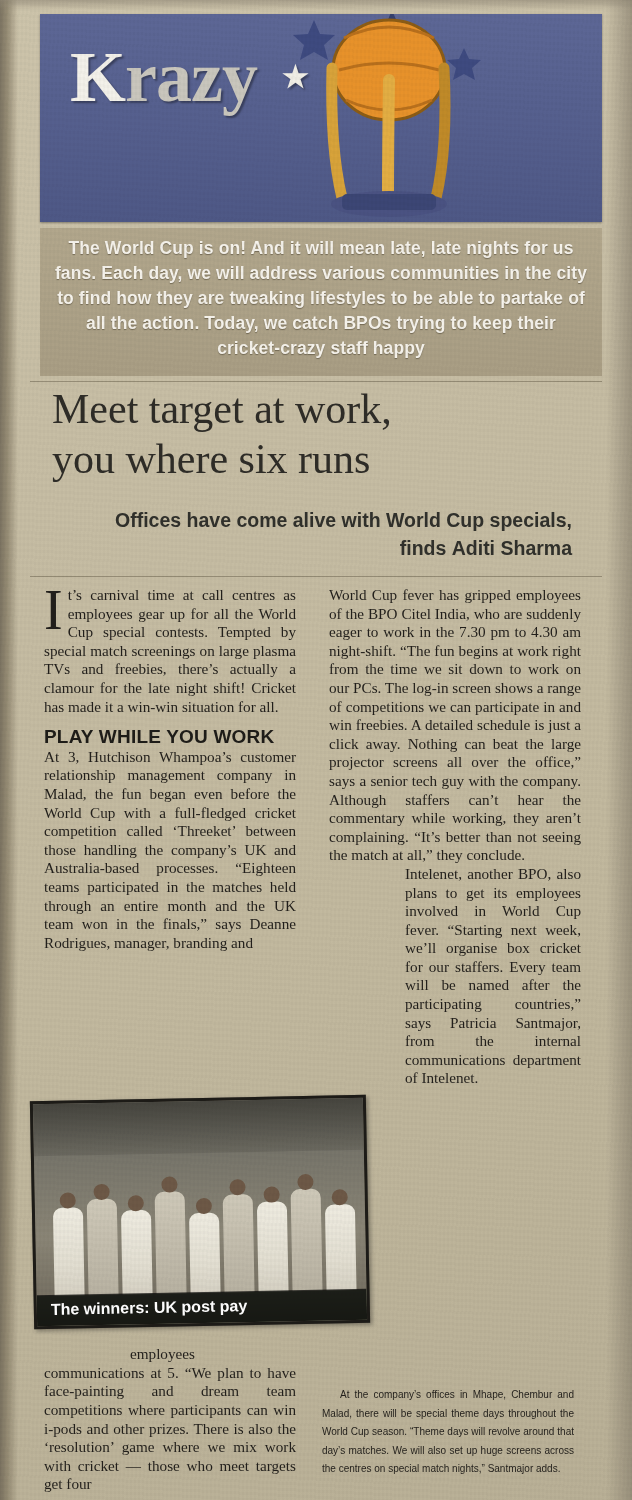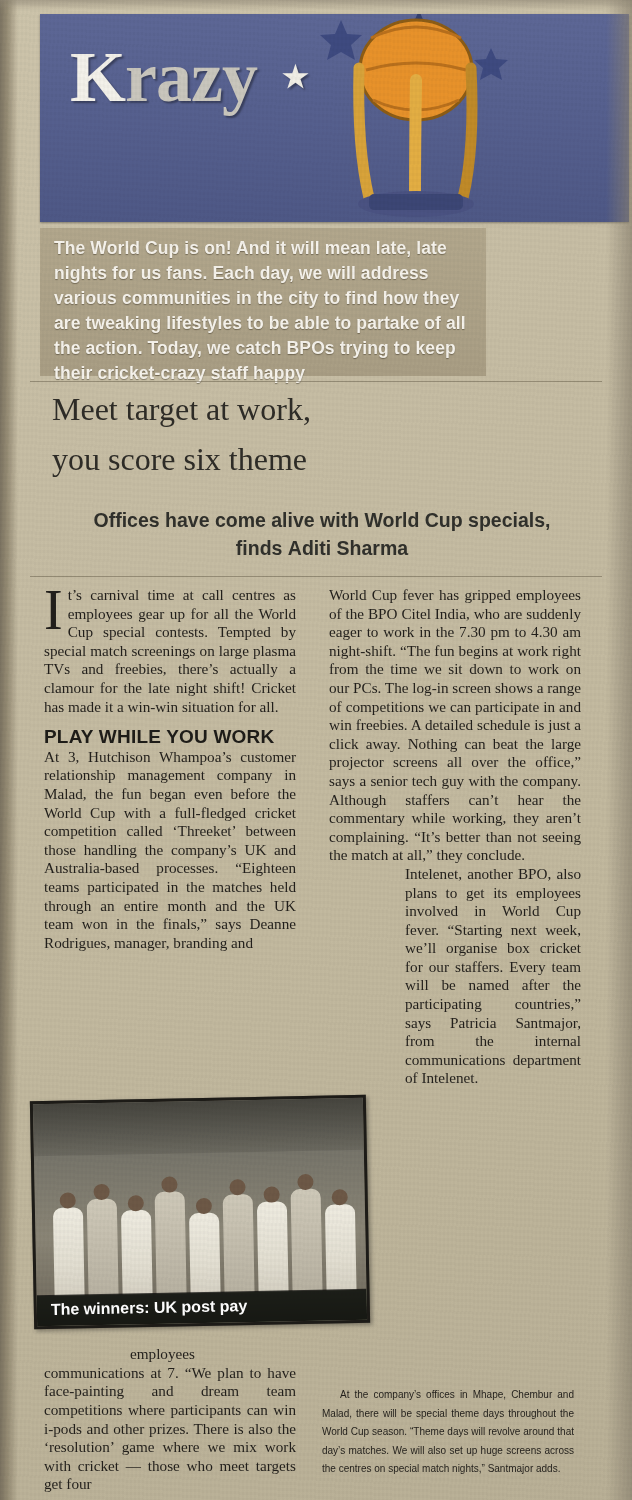--- a/index.html
+++ b/index.html
@@ -49,21 +49,20 @@
   
   .masthead {
     position: absolute;
     left: 40px;
     top: 14px;
     width: 562px;
     height: 208px;
     background: linear-gradient(180deg,#5d6796 0%, #56608f 45%, #4e5886 100%);
     overflow: hidden;
     box-shadow: 0 1px 2px rgba(0,0,0,.35);
-    padding-left: 27px;
   }
   .masthead .trophy {
     position: absolute;
     right: 108px;
     top: -6px;
     width: 210px;
     height: 215px;
   }
   .kz {
     position: absolute;
@@ -84,54 +83,55 @@
     font-size: 30px;
     vertical-align: 14px;
     margin: 0 8px;
   }
 
   
   .standfirst {
     position: absolute;
     left: 40px;
     top: 228px;
-    width: 446px;
+    width: 562px;
     height: 148px;
     background: linear-gradient(180deg,#b2a78c 0%, #a99e84 100%);
     padding: 8px 14px 0 14px;
     box-sizing: border-box;
+    text-align: center;
   }
   .standfirst p {
     margin: 0;
     font-family: "Liberation Sans", sans-serif;
     font-weight: bold;
     font-size: 17.5px;
     line-height: 25px;
     color: #f6f3ec;
     letter-spacing: .1px;
     text-shadow: 0 1px 1px rgba(60,52,36,.5);
   }
 
   
   .headline {
     position: absolute;
     left: 52px;
     top: 384px;
     width: 540px;
     font-family: "Liberation Serif", serif;
-    font-size: 32px;
+    font-size: 42px;
     line-height: 50px;
     color: #2e2c27;
   }
   .subhead {
     position: absolute;
     left: 72px;
     top: 506px;
     width: 500px;
-    text-align: center;
+    text-align: right;
     font-family: "Liberation Sans", sans-serif;
     font-size: 19.5px;
     line-height: 28px;
     font-weight: 600;
     color: #30302b;
   }
   .subhead b { font-weight: bold; }
 
   .rule {
     position: absolute;
@@ -296,21 +296,21 @@
   </div>
 
   <div class="standfirst">
     <p>The World Cup is on! And it will mean late, late nights for us fans. Each day, we will address various communities in the city to find how they are tweaking lifestyles to be able to partake of all the action. Today, we catch BPOs trying to keep their cricket-crazy staff happy</p>
   </div>
 
   <div class="rule" style="top:381px;"></div>
 
   <div class="headline">
     <div>Meet target at work,</div>
-    <div>you score six theme</div>
+    <div>you where six runs</div>
   </div>
 
   <div class="subhead">
     <span>Offices have come alive with World Cup specials, finds </span><b>Aditi Sharma</b>
   </div>
 
   <div class="rule" style="top:576px;"></div>
 
   <div class="col col-left">
     <p class="dropcap">It’s carnival time at call centres as employees gear up for all the World Cup special contests. Tempted by special match screenings on large plasma TVs and freebies, there’s actually a clamour for the late night shift! Cricket has made it a win-win situation for all.</p>
@@ -340,20 +340,20 @@
     <div class="player" style="left:154px; height:96px;"></div>
     <div class="player dark" style="left:188px; height:114px;"></div>
     <div class="player" style="left:222px; height:106px;"></div>
     <div class="player dark" style="left:256px; height:118px;"></div>
     <div class="player" style="left:290px; height:102px;"></div>
     <div class="ground"></div>
     <div class="caption">The winners: UK post pay</div>
   </div>
 
   <div class="col-left-lower">
-    <p class="indent-first"><span>employees</span> <span>communications at 7. “We plan to have face-painting and dream team competitions where participants can win i-pods and other prizes. There is also the ‘resolution’ game where we mix work with cricket — those who meet targets get four</span></p>
+    <p class="indent-first"><span>employees</span> <span>communications at 5. “We plan to have face-painting and dream team competitions where participants can win i-pods and other prizes. There is also the ‘resolution’ game where we mix work with cricket — those who meet targets get four</span></p>
   </div>
 
   <div class="edge-left"></div>
   <div class="edge-right"></div>
   <div class="edge-top"></div>
   <div class="grain"></div>
 </div>
 
 </body></html>

